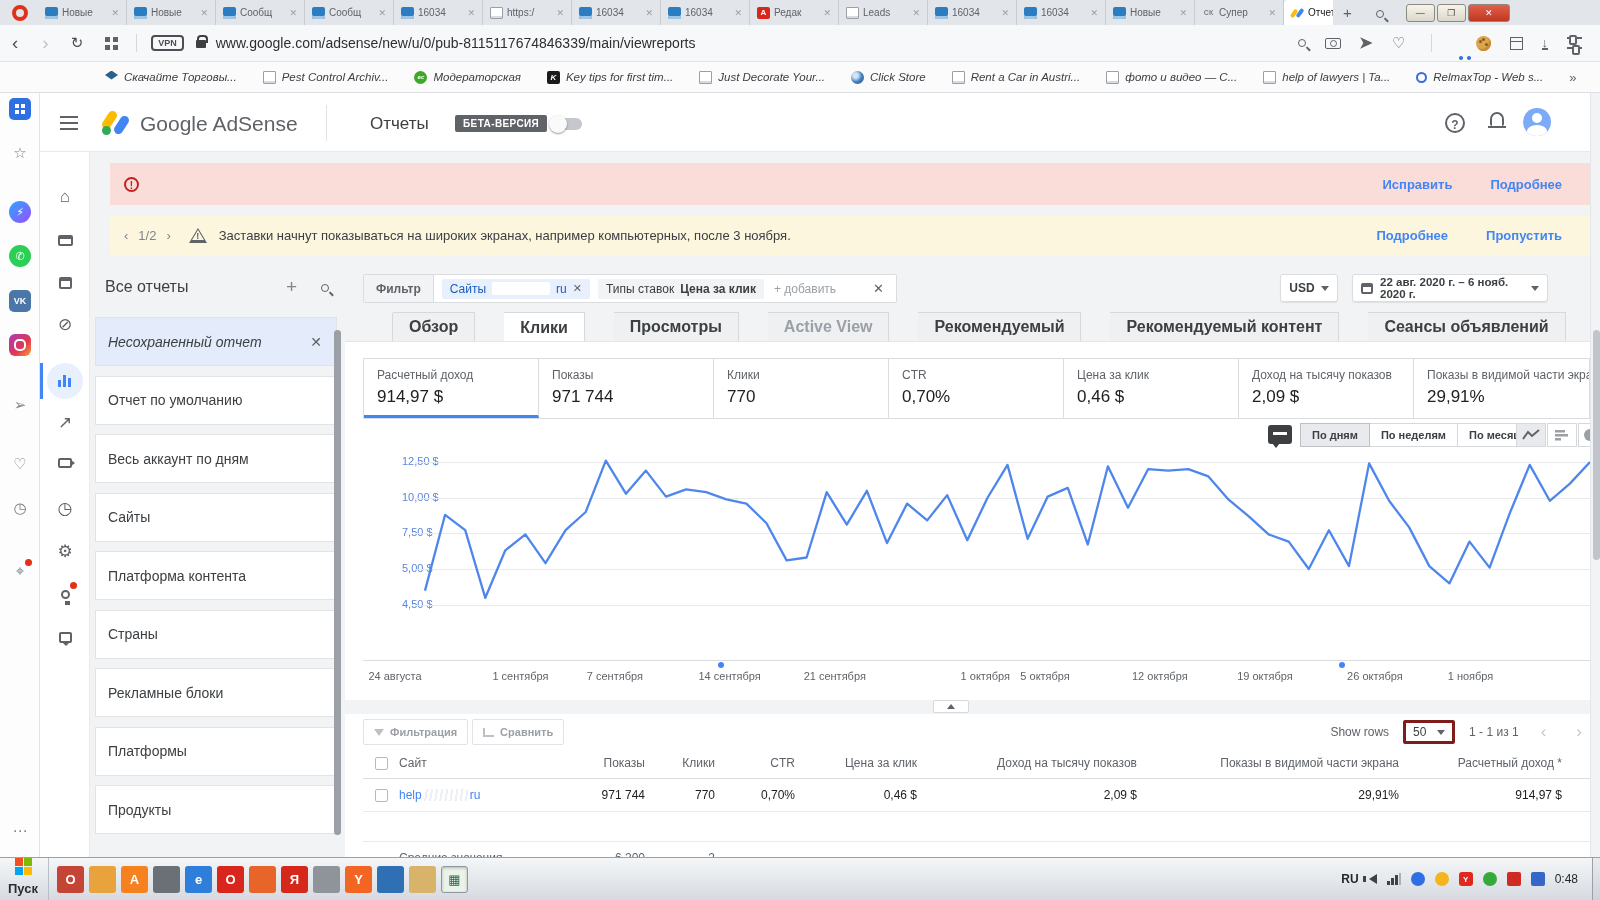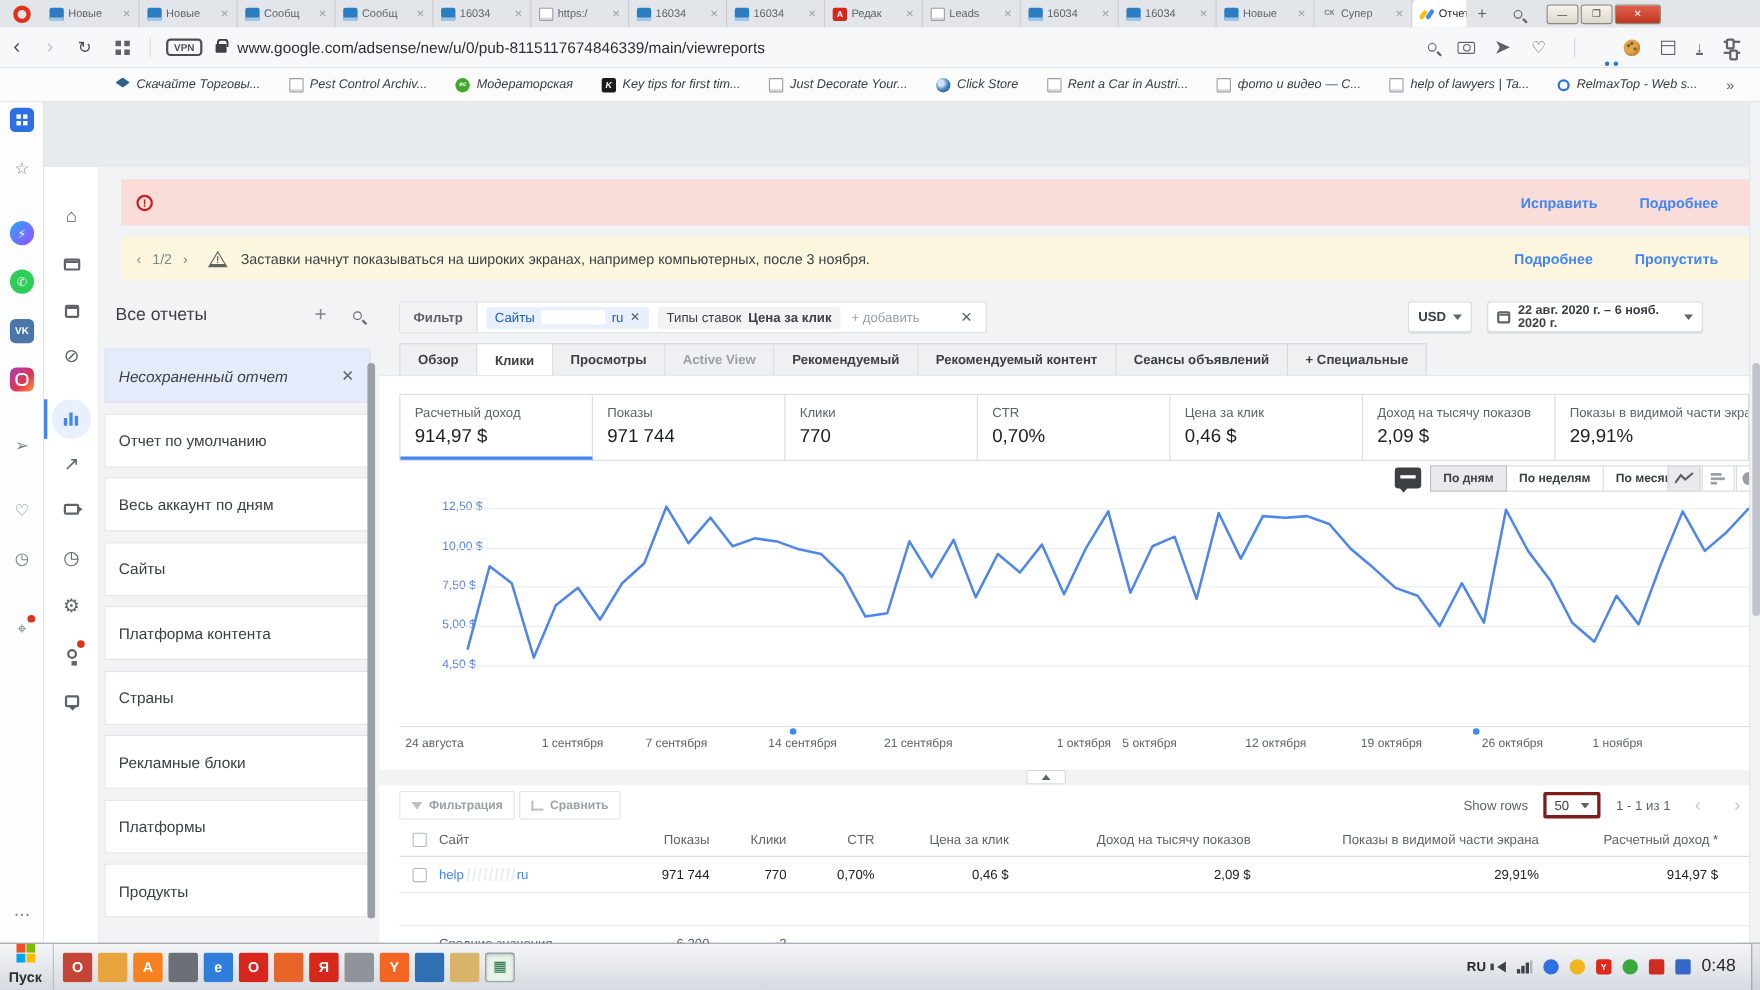--- a/index.html
+++ b/index.html
@@ -160,21 +160,21 @@
   .chip-x { font-size:11px; color:#5f6368; }
   .flt-add { color:#9aa0a6; margin-left:10px; }
   .flt-clear { margin-left:auto; padding-right:12px; color:#5f6368; font-size:13px; }
   .currency-box { position:absolute; left:1280px; top:274px; width:58px; height:28px; background:#fff; border:1px solid #dadce0; border-radius:3px; display:flex; align-items:center; justify-content:center; gap:6px; font-size:12px; font-weight:bold; color:#3c4043; box-shadow:0 1px 1px rgba(0,0,0,.08); }
   .date-box { position:absolute; left:1352px; top:274px; width:196px; height:28px; background:#fff; border:1px solid #dadce0; border-radius:3px; display:flex; align-items:center; gap:7px; font-size:11.5px; font-weight:bold; color:#3c4043; padding:0 8px; box-shadow:0 1px 1px rgba(0,0,0,.08); }
   .caret { width:0; height:0; border-left:4px solid transparent; border-right:4px solid transparent; border-top:5px solid #5f6368; }
   .calsm { width:12px; height:11px; border:2px solid #5f6368; border-radius:2px; box-shadow:inset 0 2px 0 #5f6368; flex:none; }
 
   
   .rtabs { position:absolute; left:363px; top:312px; height:30px; display:flex; }
-  .rtab { height:30px; display:flex; align-items:center; padding:0 16px; background:#eef0f2; border:1px solid #d5d8dc; border-left:none; font-size:12px; font-weight:bold; color:#3c4043; white-space:nowrap; }
+  .rtab { height:30px; display:flex; align-items:center; padding:0 16px; background:#eef0f2; border:1px solid #d5d8dc; border-left:none; font-size:16px; font-weight:bold; color:#3c4043; white-space:nowrap;margin-left:29px; }
   .rtab:first-child { border-left:1px solid #d5d8dc; border-radius:2px 0 0 0; }
   .rtab.active { background:#fff; border-bottom:1px solid #fff; height:31px; }
   .rtab.dim { color:#9aa0a6; }
 
   
   .panel-top { position:absolute; left:345px; top:341px; width:1245px; height:359px; background:#fff; border-top:1px solid #e4e6e9; }
   .panel-table { position:absolute; left:345px; top:714px; width:1245px; height:143px; background:#fff; overflow:hidden; }
 
   
   .metrics { position:absolute; left:363px; top:358px; width:1227px; height:61px; border:1px solid #dadce0; display:flex; }
@@ -237,21 +237,21 @@
   .taskicons { display:flex; align-items:center; gap:5px; padding-left:8px; }
   .tico { width:27px; height:27px; border-radius:3px; display:flex; align-items:center; justify-content:center; color:#fff; font-size:13px; font-weight:bold; border:1px solid transparent; }
   .tico.pressed { border:1px solid #8f969e; background:rgba(255,255,255,.6); box-shadow:inset 0 1px 3px rgba(0,0,0,.25); }
   .tray { margin-left:auto; display:flex; align-items:center; gap:10px; padding-right:14px; font-size:12px; color:#24282d; }
   .tray-dot { width:14px; height:14px; border-radius:50%; display:inline-flex; align-items:center; justify-content:center; color:#fff; font-size:8px; font-weight:bold; }
   .speaker { width:0; height:0; border-top:5px solid transparent; border-bottom:5px solid transparent; border-right:8px solid #3c4248; position:relative; }
   .speaker::before { content:""; position:absolute; left:-6px; top:-3px; width:3px; height:6px; background:#3c4248; }
   .netbars { width:14px; height:12px; background:
      linear-gradient(#3c4248,#3c4248) 0 100%/3px 4px no-repeat, linear-gradient(#3c4248,#3c4248) 4px 100%/3px 7px no-repeat,
      linear-gradient(#3c4248,#3c4248) 8px 100%/3px 10px no-repeat, linear-gradient(#aab0b7,#aab0b7) 12px 100%/2px 12px no-repeat; }
-  .tb-time { font-size:16px; }
+  .tb-time { font-size:12px; }
   .show-desktop { width:8px; height:43px; border-left:1px solid #9aa0a8; background:linear-gradient(#e9ecef,#cdd2d9); }
 </style>
 </head>
 <body>
 
 <div class="screen">
 
   <div class="tabstrip">
     <div class="opera-logo"></div>
     <div class="tabs" id="tabs">
@@ -417,20 +417,36 @@
       <div class="orail-ico oi-instagram" style="top: 241px;"></div>
       <div class="orail-ico oi-send" style="top: 301px;">➢</div>
       <div class="orail-ico oi-my-flow-heart" style="top: 360px;">♡</div>
       <div class="orail-ico oi-history-clock" style="top: 404px;">◷</div>
       <div class="orail-ico oi-flashlight oi-badge" style="top: 467px;">⌖</div>
       <div class="orail-ico oi-more" style="top: 727px;">⋯</div>
     </div>
 
   <div class="abs" style="left:40px; top:152px; width:1550px; height:705px; background:#f1f3f4;"></div>
 
+  <div class="app-header">
+    <div class="burger"></div>
+    <div class="ads-logo">
+        <i class="y"></i>
+        <i class="b"></i>
+        <i class="g"></i>
+      </div>
+    <div class="brand">Google AdSense</div>
+    <div class="hdr-div"></div>
+    <div class="hdr-page">Отчеты</div>
+    <div class="beta">БЕТА-ВЕРСИЯ</div>
+    <div class="toggle"></div>
+    <div class="help-circ">?</div>
+    <div class="bell"></div>
+    <div class="avatar"></div>
+  </div>
 
   <div class="banner banner-red">
     <span class="err-circ">!</span>
     <span class="banner-links">
       <span class="blink">Исправить</span>
       <span class="blink">Подробнее</span>
     </span>
   </div>
   <div class="banner banner-yellow">
     <span class="pager">

